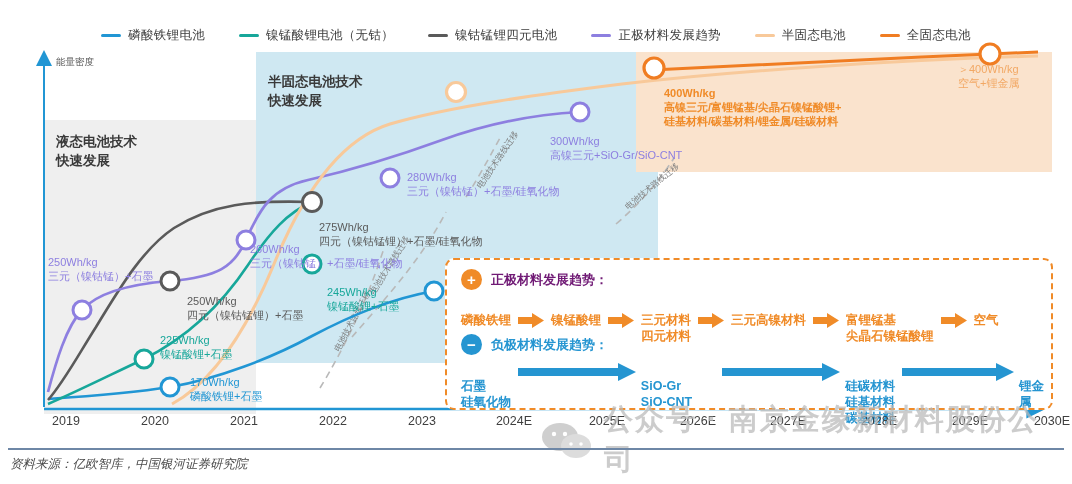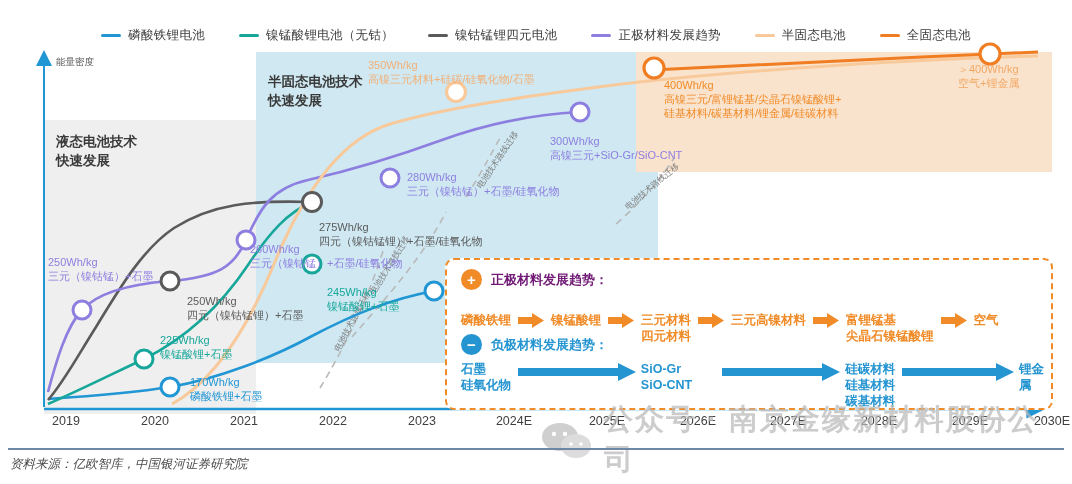--- a/index.html
+++ b/index.html
@@ -64,21 +64,21 @@
   .badge.minus{background:#2595d1;}
   .co-title{font-size:13px;font-weight:bold;}
   .co-title.pos{color:#701a75;}
   .co-title.neg{color:#2595d1;}
 
   .chain{position:absolute;display:flex;align-items:flex-start;}
   .chain.pos{left:14px;top:52px;width:585px;}
   .chain.neg{left:14px;top:101px;width:585px;}
   .chain-txt{font-size:12.5px;font-weight:bold;line-height:16px;white-space:pre-line;}
   .chain.pos .chain-txt{color:#f08b28;}
-  .chain.neg .chain-txt{color:#2595d1;}
+  .chain.neg .chain-txt{color:#2595d1;margin-top:17px;}
 
   .arrow-o{flex:0 0 auto;margin:1px 7px 0 7px;}
   .arrow-b{flex:0 0 auto;margin:2px 5px 0 5px;}
 
   
   .wm{
     position:absolute;left:540px;top:412px;width:520px;height:56px;
     display:flex;align-items:center;gap:10px;
     color:#b9b9b9;font-size:29px;font-weight:bold;letter-spacing:2px;
     opacity:.72;pointer-events:none;
@@ -208,24 +208,22 @@
 
     <div class="plabel" style="left:297px;top:168px;color:#5a5a5a">275Wh/kg
 四元（镍钴锰锂）+石墨/硅氧化物</div>
 
     <div class="plabel" style="left:385px;top:118px;color:#8d7fe0">280Wh/kg
 三元（镍钴锰）+石墨/硅氧化物</div>
 
     <div class="plabel" style="left:528px;top:82px;color:#8d7fe0">300Wh/kg
 高镍三元+SiO-Gr/SiO-CNT</div>
 
-    <div class="plabel" style="left:346px;top:6px;color:#f2b077">350Wh/kg
-高镍三元材料+硅碳/硅氧化物/石墨</div>
-
-    <div class="plabel" style="left:642px;top:26px;color:#f08b28;font-weight:normal">400Wh/kg
+
+    <div class="plabel" style="left:642px;top:34px;color:#f08b28;font-weight:bold">400Wh/kg
 高镍三元/富锂锰基/尖晶石镍锰酸锂+
 硅基材料/碳基材料/锂金属/硅碳材料</div>
 
     <div class="plabel" style="left:936px;top:10px;color:#f2a864">＞400Wh/kg
 空气+锂金属</div>
 
     <div style="position:absolute;left:34px;top:4px;font-size:9.5px;color:#555;">能量密度</div>
   </div>
 
   <div class="callout">

